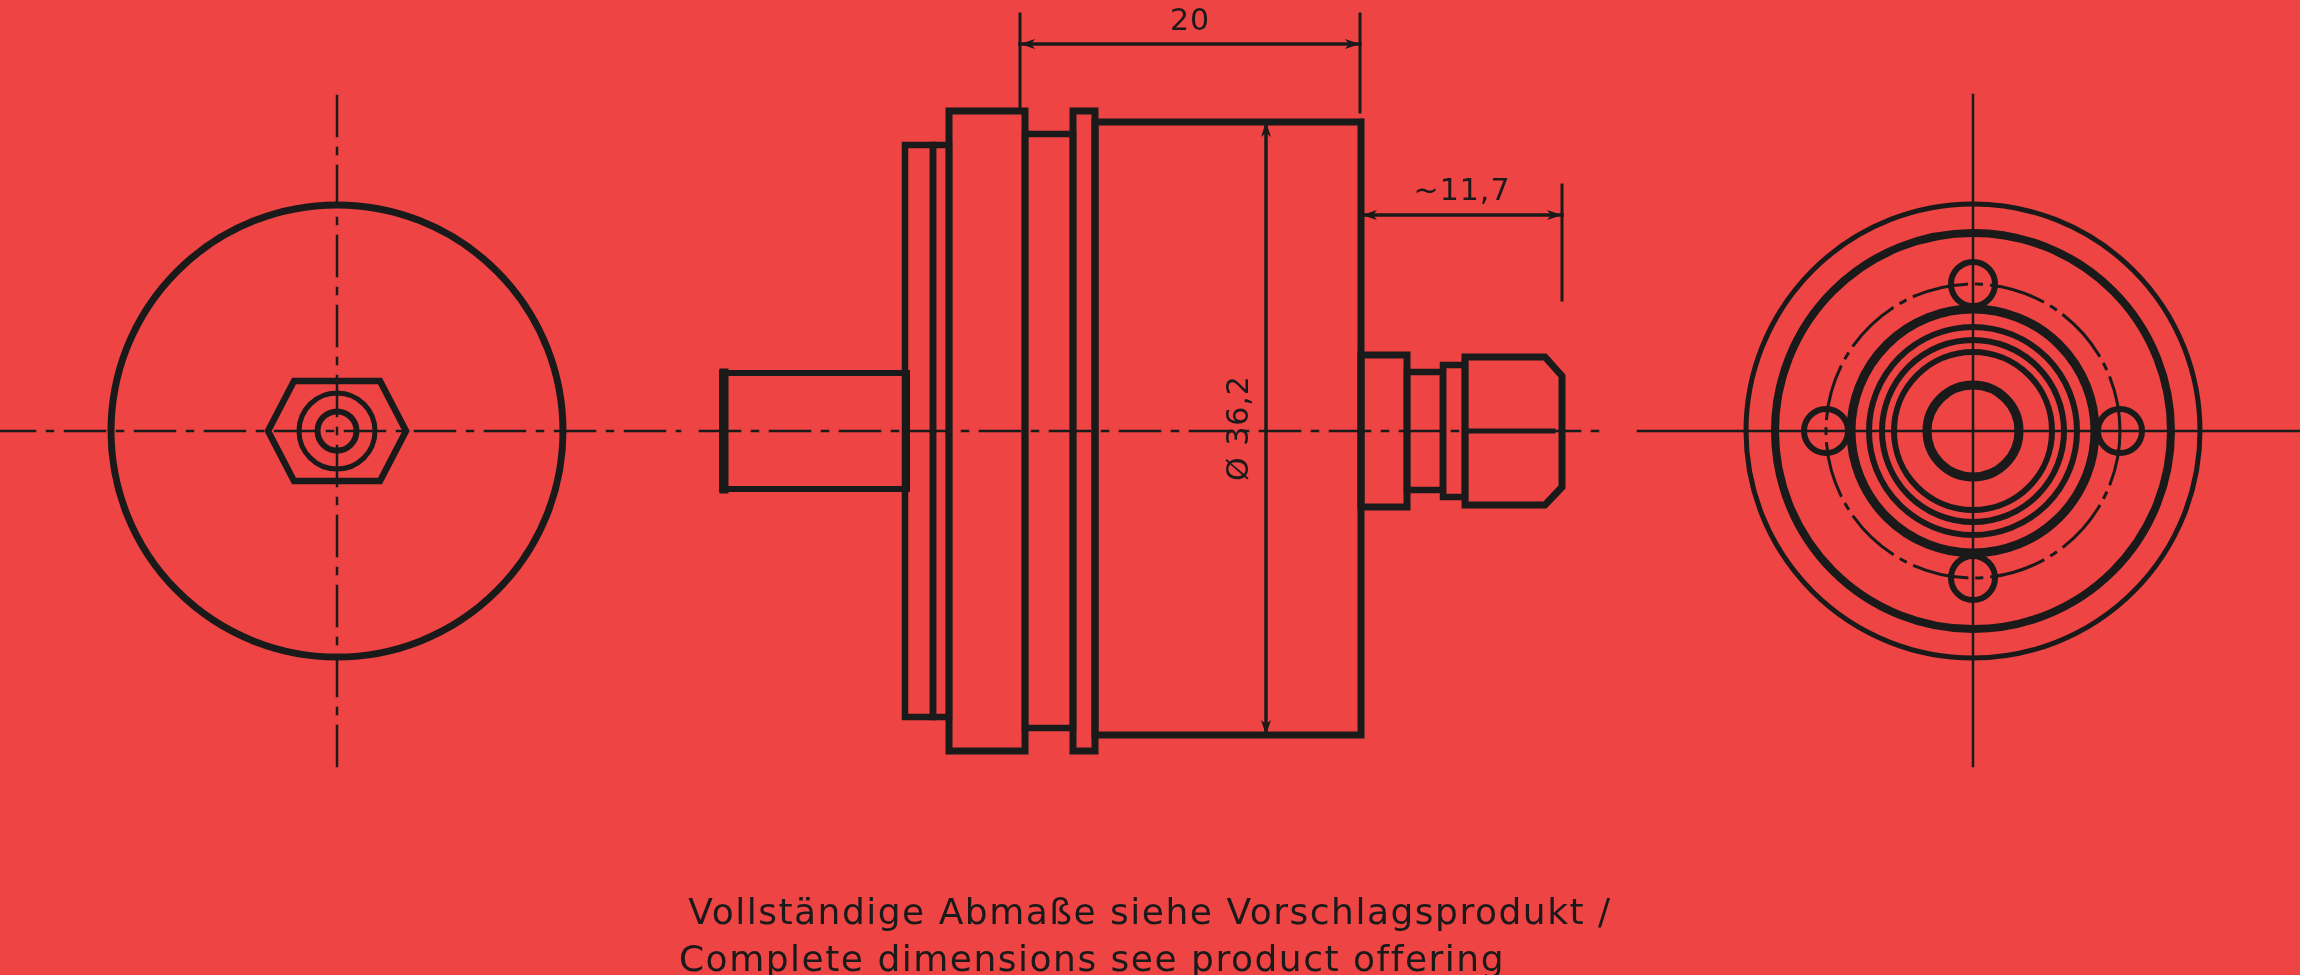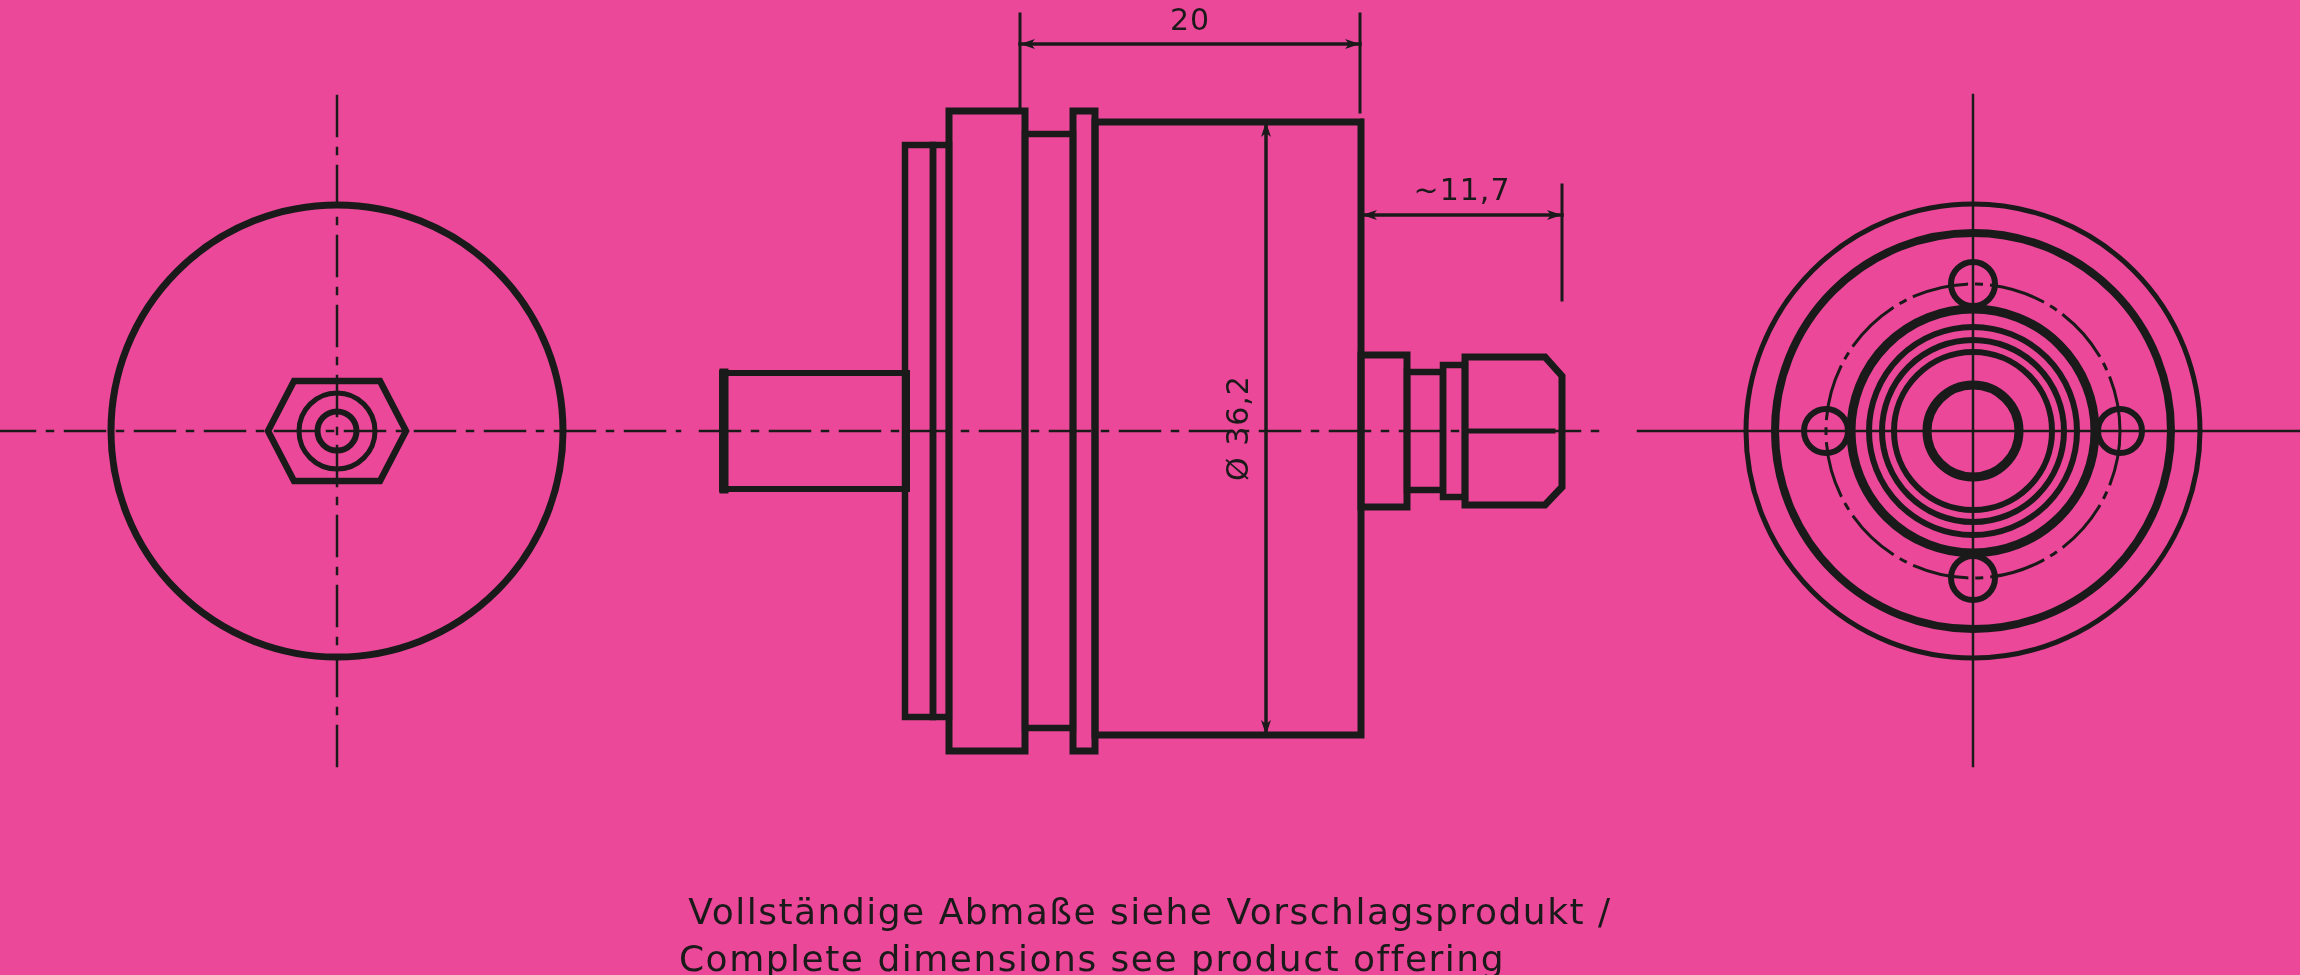--- a/index.html
+++ b/index.html
@@ -8,21 +8,21 @@
     padding: 0;
     background: #ffffff;
   }
   body {
     font-family: "DejaVu Sans", sans-serif;
   }
   #sheet {
     position: relative;
     width: 2300px;
     height: 975px;
-    background: #ec4899;
+    background: #ef4444;
     overflow: hidden;
   }
   #drawing {
     position: absolute;
     left: 0;
     top: 0;
     width: 2300px;
     height: 975px;
   }
   .dim-text {

